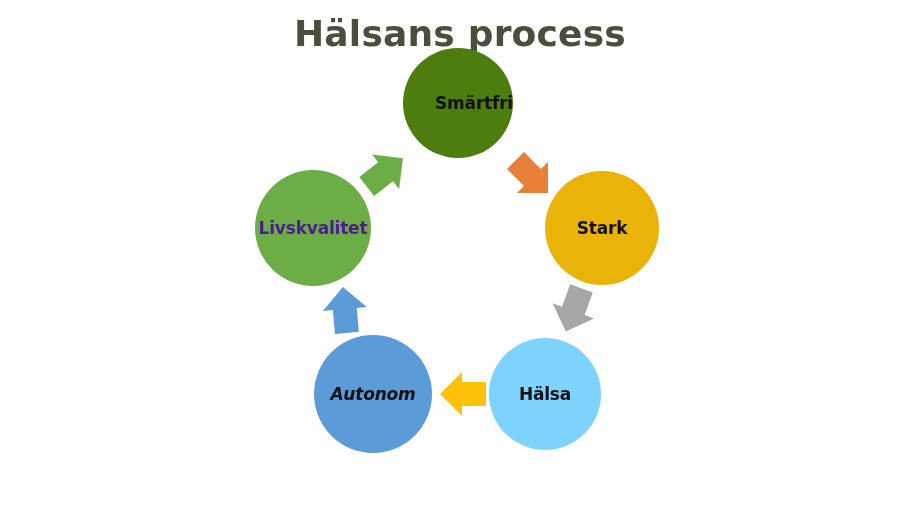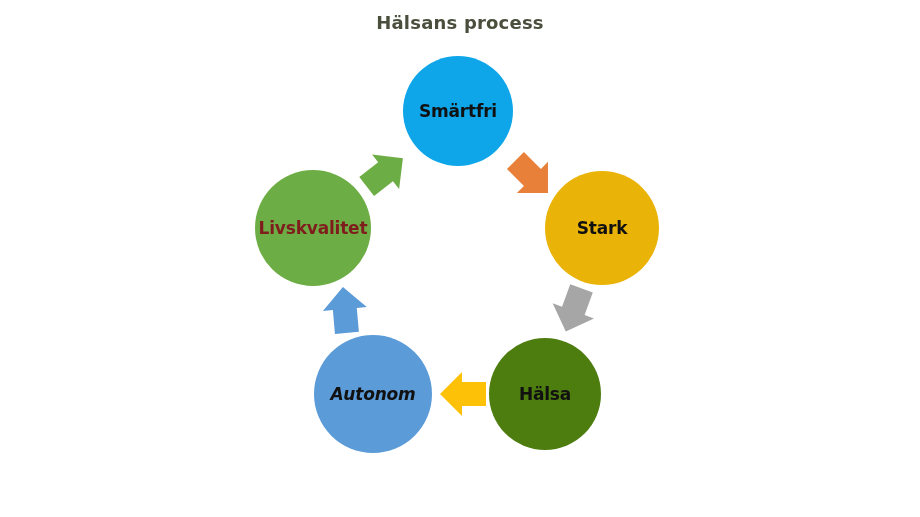--- a/index.html
+++ b/index.html
@@ -18,21 +18,21 @@
     background: #ffffff;
     overflow: hidden;
   }
   #diagram-title {
     position: absolute;
     left: 0;
     top: 12px;
     width: 920px;
     text-align: center;
     font-family: "DejaVu Sans", sans-serif;
-    font-size: 18px;
+    font-size: 36px;
     font-weight: 600;
     letter-spacing: 0.2px;
     color: #4a4e3c;
     line-height: 1.2;
     white-space: nowrap;
   }
   .node {
     position: absolute;
     border-radius: 50%;
     display: flex;
@@ -65,34 +65,34 @@
   }
 </style>
 </head>
 <body>
 
 <div id="canvas" style="width: 920px; height: 517px; background: rgb(255, 255, 255);">
 
   <div id="diagram-title" style="color: rgb(74, 78, 60);">Hälsans process</div>
 
   <div id="nodes-layer">
-      <div class="node" style="width: 110px; height: 110px; left: 403px; top: 56px; background: #0ea5e9;">
+      <div class="node" style="width: 110px; height: 110px; left: 403px; top: 48px; background: #4d7c0f; justify-content: flex-end;">
         <span class="node-label" style="color: rgb(17, 17, 17);">Smärtfri</span>
       </div>
       <div class="node" style="width: 114px; height: 114px; left: 545px; top: 171px; background: #eab308;">
         <span class="node-label" style="color: rgb(17, 17, 17);">Stark</span>
       </div>
-      <div class="node" style="width: 112px; height: 112px; left: 489px; top: 338px; background: #4d7c0f;">
+      <div class="node" style="width: 112px; height: 112px; left: 489px; top: 338px; background: #7dd3fc;">
         <span class="node-label" style="color: rgb(17, 17, 17);">Hälsa</span>
       </div>
       <div class="node" style="width: 118px; height: 118px; left: 314px; top: 335px; background: rgb(91, 155, 216);">
         <span class="node-label" style="color: rgb(17, 17, 17); font-style: italic;">Autonom</span>
       </div>
       <div class="node" style="width: 116px; height: 116px; left: 255px; top: 170px; background: rgb(109, 173, 69);">
-        <span class="node-label" style="color: #7f1d1d;">Livskvalitet</span>
+        <span class="node-label" style="color: #4c1d95;">Livskvalitet</span>
       </div>
     </div>
   <div id="arrows-layer">
       <div class="arrow" style="left: 505px; top: 150px; transform: rotate(135deg);">
         <svg viewBox="0 0 52 52">
           <path d="M26,2 L48,24 L38,24 L38,48 L14,48 L14,24 L4,24 Z" fill="#e8803a"></path>
         </svg>
       </div>
       <div class="arrow" style="left: 548px; top: 283px; transform: rotate(200deg);">
         <svg viewBox="0 0 52 52">

